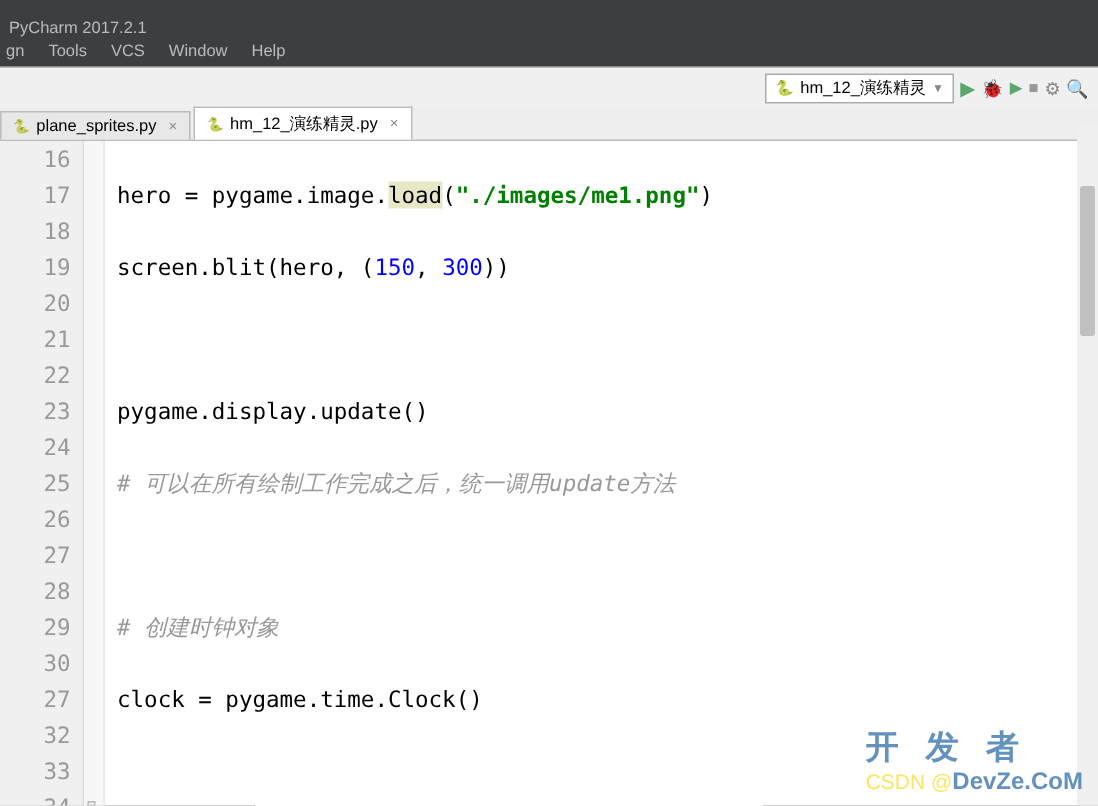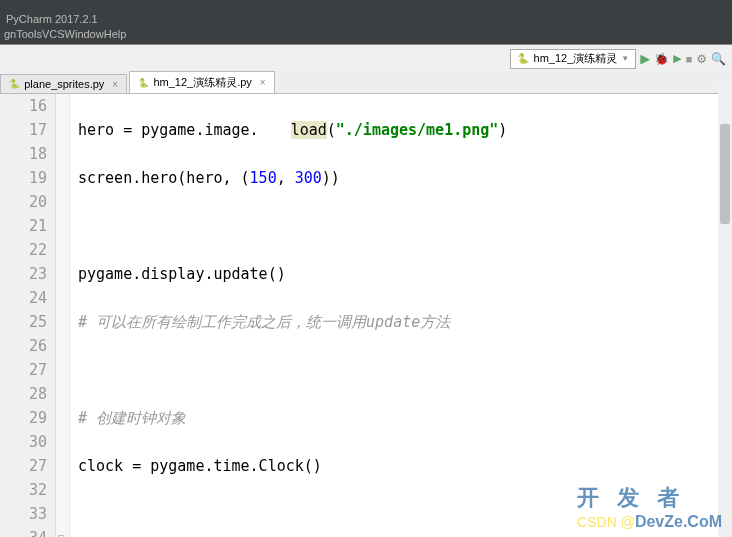--- a/index.html
+++ b/index.html
@@ -18,21 +18,21 @@
       padding: 13px 6px;
       font-size: 11px;
       height: 16px;
     }
     .menu-bar {
       background: #3c3f41;
       color: #bbbbbb;
       padding: 2px 4px;
       height: 18px;
       display: flex;
-      gap: 0;
+      gap: 16px;
       font-size: 11px;
     }
     .menu-item { cursor: pointer; }
     .toolbar-row {
       background: #f0f0f0;
       border-top: 1px solid #888;
       height: 28px;
       display: flex;
       align-items: center;
       justify-content: flex-end;
@@ -108,21 +108,21 @@
     .code-area {
       flex: 1;
       padding-left: 8px;
       white-space: pre;
       position: relative;
     }
     .code-line { height: 24px; display: block; }
     .comment { color: #999; font-style: italic; }
     .string { color: #008000; font-weight: bold; }
     .number { color: #0000ff; }
-    .load-hl { background: #e8e8c8; margin-left: 32px; }
+    .load-hl { background: #e8e8c8; }
     .scrollbar-v {
       position: absolute;
       right: 0;
       top: 84px;
       width: 14px;
       bottom: 0;
       background: #f0f0f0;
     }
     .scrollbar-thumb {
       position: absolute;
@@ -219,21 +219,21 @@
       <div>27</div>
       <div>32</div>
       <div>33</div>
       <div>34</div>
     </div>
   <div class="fold-gutter">
     <span class="fold-marker" style="top:432px">⊟</span>
   </div>
   <div class="code-area">
 <span class="code-line"><span>hero = pygame.image.</span><span class="load-hl">load</span><span>(</span><span class="string">"./images/me1.png"</span><span>)</span></span>
-<span class="code-line"><span>screen.hero(hero, (</span><span class="number">150</span><span>, </span><span class="number">300</span><span>))</span></span>
+<span class="code-line"><span>screen.blit(hero, (</span><span class="number">150</span><span>, </span><span class="number">300</span><span>))</span></span>
 <span class="code-line"></span>
 <span class="code-line"><span>pygame.display.update()</span></span>
 <span class="code-line"><span class="comment"># 可以在所有绘制工作完成之后，统一调用update方法</span></span>
 <span class="code-line"></span>
 <span class="code-line"><span class="comment"># 创建时钟对象</span></span>
 <span class="code-line"><span>clock = pygame.time.Clock()</span></span>
 
 
 
 

